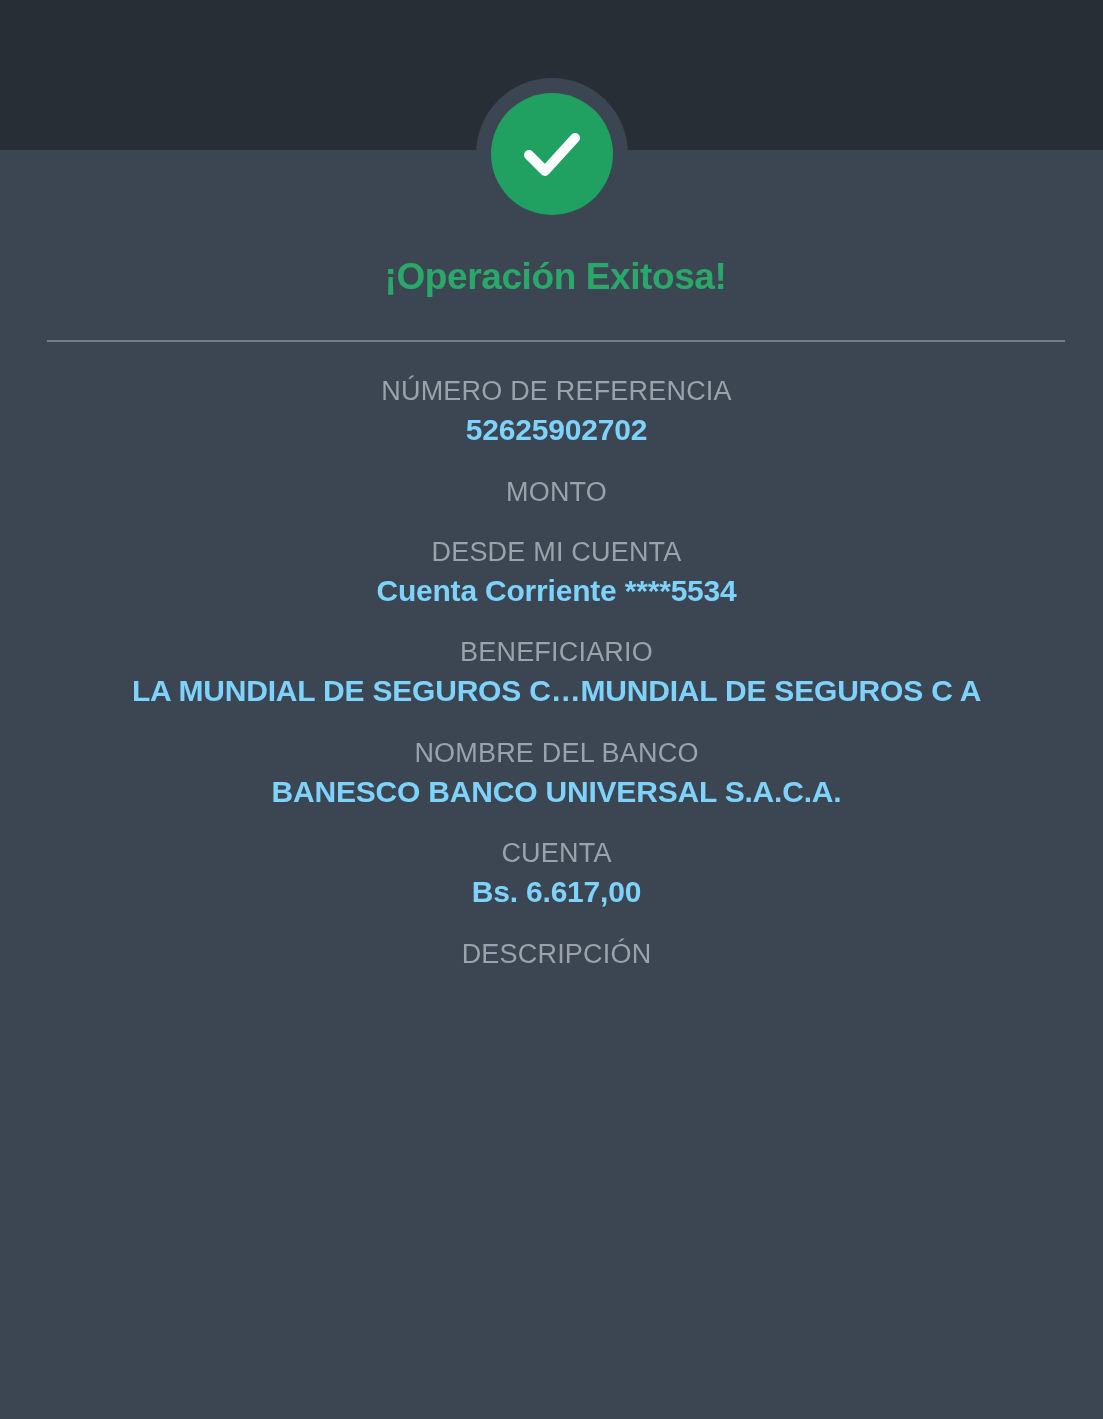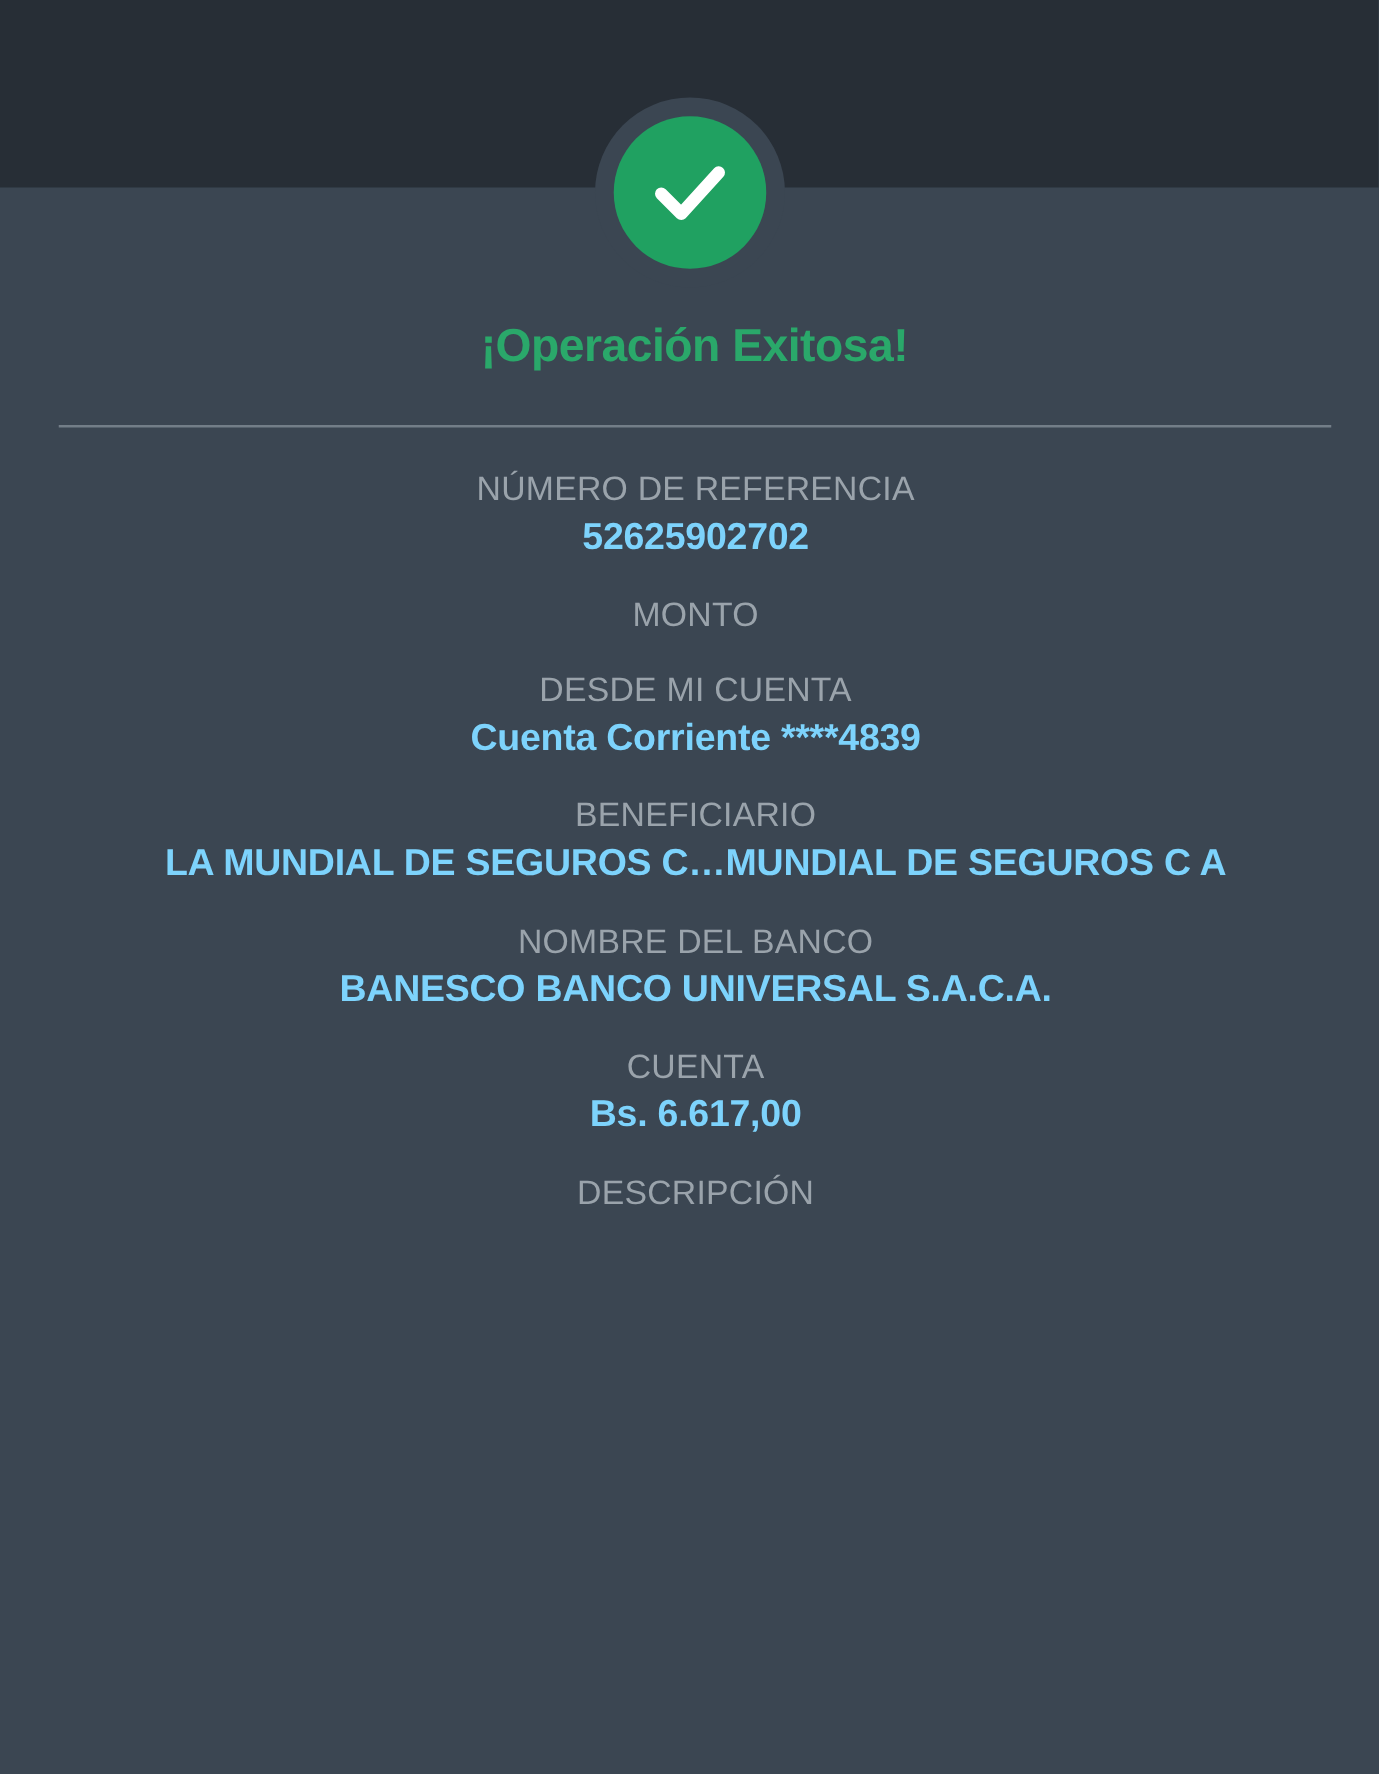--- a/index.html
+++ b/index.html
@@ -126,21 +126,21 @@
       <div class="field-label">NÚMERO DE REFERENCIA</div>
       <div class="field-value">52625902702</div>
     </div>
 
     <div class="field">
       <div class="field-label">MONTO</div>
     </div>
 
     <div class="field">
       <div class="field-label">DESDE MI CUENTA</div>
-      <div class="field-value">Cuenta Corriente ****4839</div>
+      <div class="field-value">Cuenta Corriente ****5534</div>
     </div>
 
     <div class="field">
       <div class="field-label">BENEFICIARIO</div>
       <div class="field-value">LA MUNDIAL DE SEGUROS C…MUNDIAL DE SEGUROS C A</div>
     </div>
 
     <div class="field">
       <div class="field-label">NOMBRE DEL BANCO</div>
       <div class="field-value">BANESCO BANCO UNIVERSAL S.A.C.A.</div>

